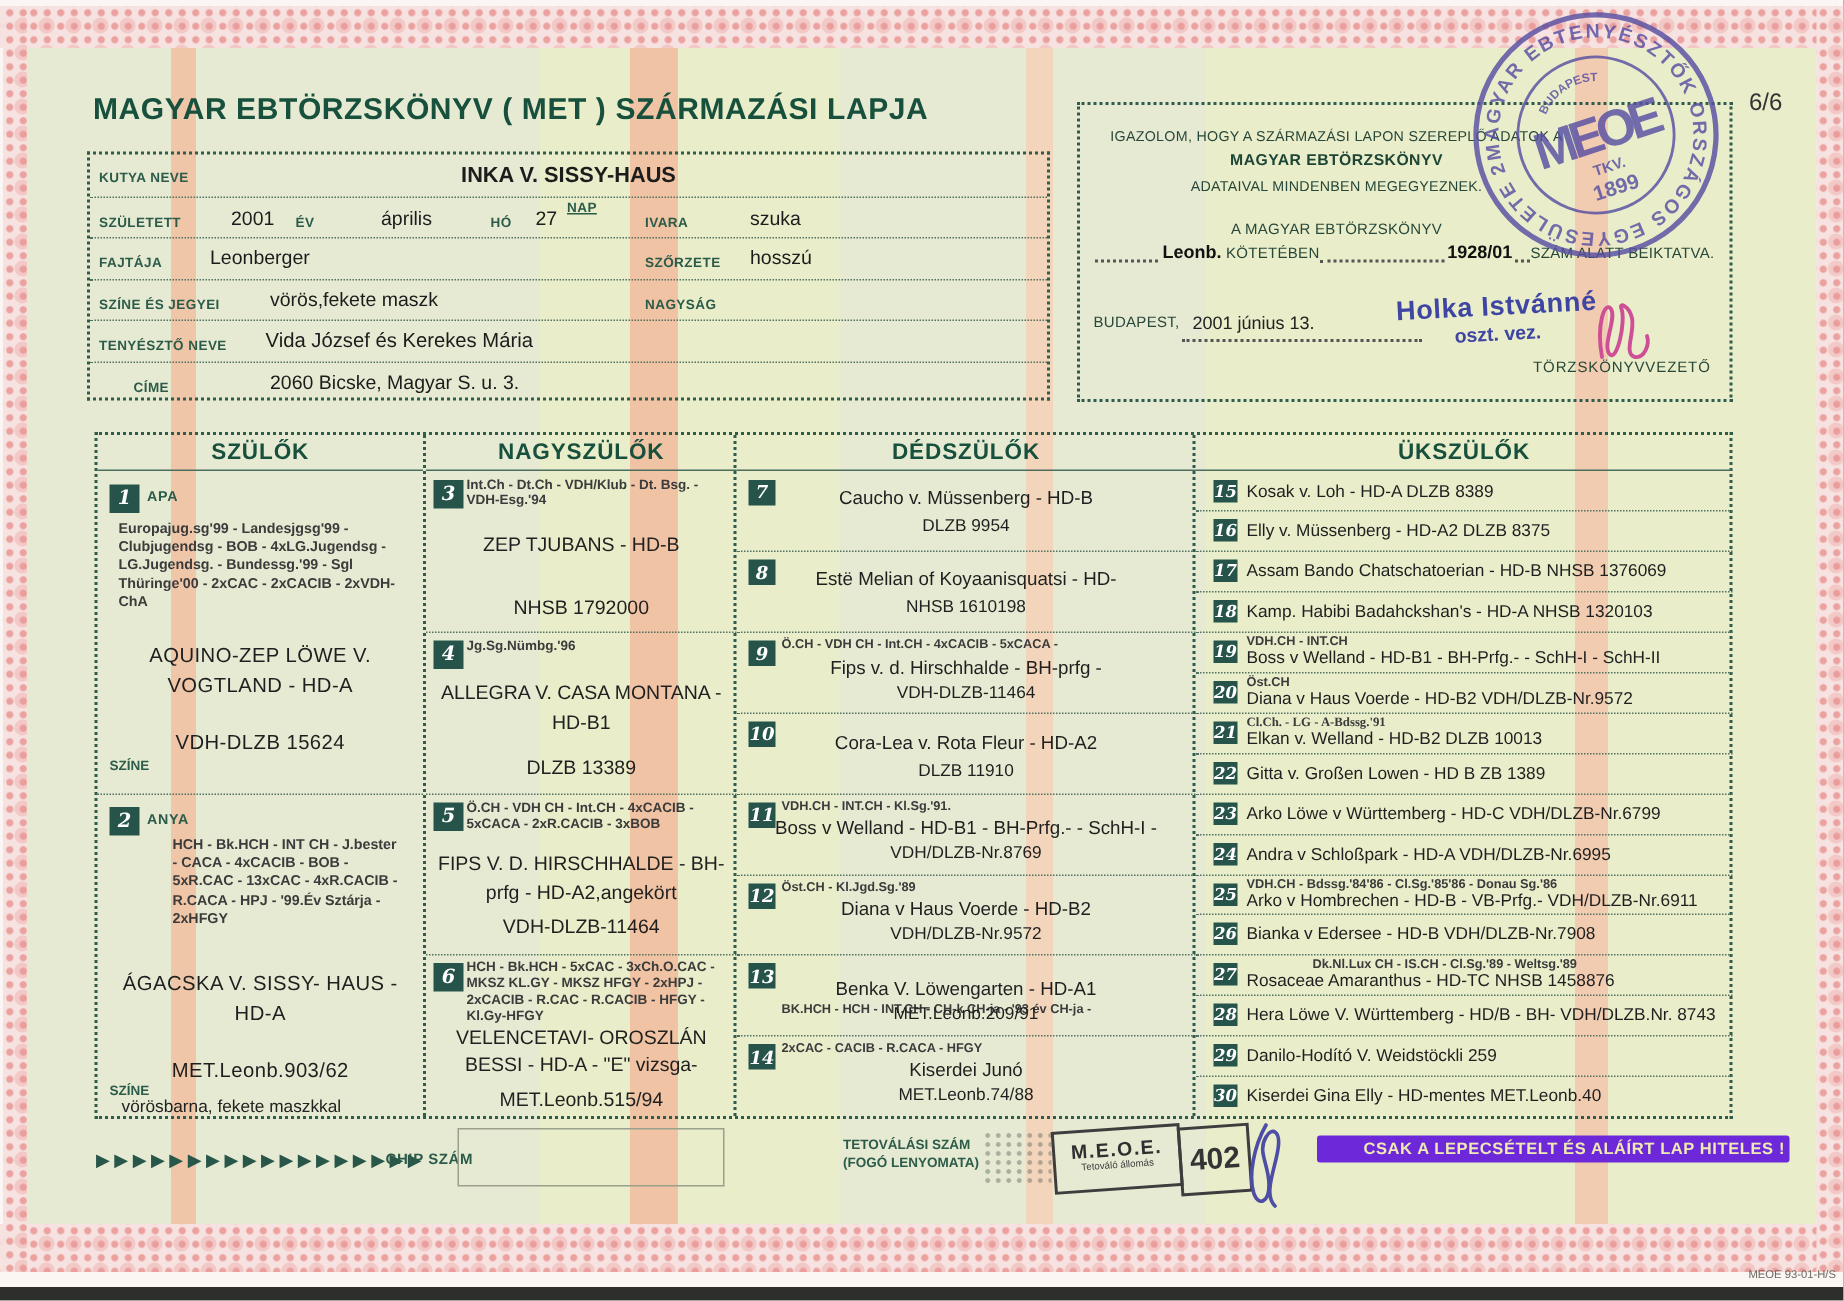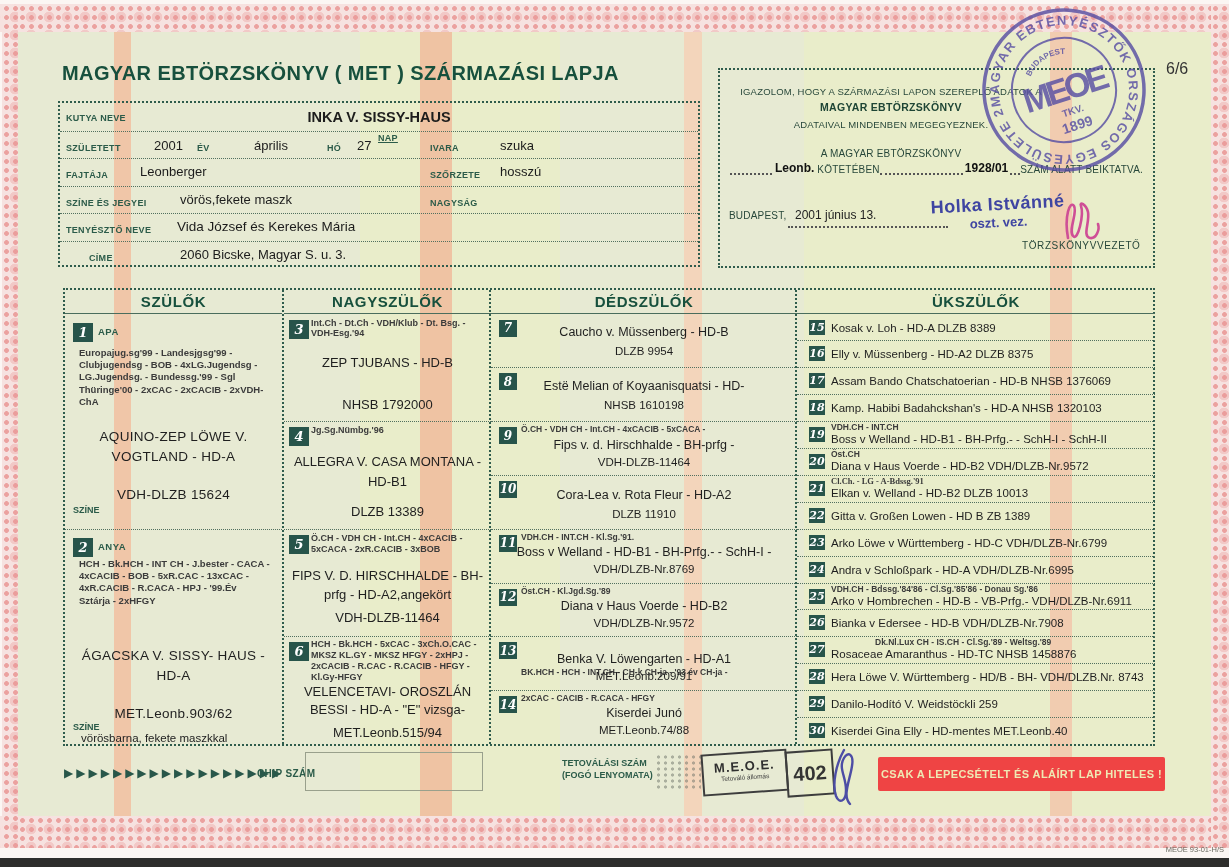--- a/index.html
+++ b/index.html
@@ -89,22 +89,22 @@
   .tattoo{left:562px;top:758px;font-size:9px;color:#2b5b49;font-weight:bold;line-height:1.3;}
   .dots{left:655px;top:754px;width:46px;height:36px;
         background-image:radial-gradient(circle, rgba(110,115,105,.5) 1.3px, transparent 1.9px);
         background-size:7px 6px;}
   .meoe-stamp{left:702px;top:750px;display:flex;align-items:flex-start;transform:rotate(-4deg);}
   .meoe-box{width:82px;height:38px;border:2.5px solid #3d3d3d;text-align:center;color:#2f2f2f;background:rgba(255,255,255,.0);}
   .meoe-org{font-size:13px;font-weight:bold;letter-spacing:1px;margin-top:5px;}
   .meoe-sub{font-size:6.5px;color:#3d3d3d;}
   .num-box{width:44px;height:42px;border:2.5px solid #3d3d3d;margin-left:-2px;margin-top:3px;
            display:flex;align-items:center;justify-content:center;font-size:20px;font-weight:bold;color:#343434;}
-  .notice{left:878px;top:757px;width:287px;height:34px;background:#ef4444;border-radius:2px;
-          display:flex;align-items:center;justify-content:center;}
+  .notice{left:878px;top:757px;width:287px;height:18px;background:#6d28d9;border-radius:2px;
+          display:flex;align-items:center;justify-content:center;padding-left:28px;}
   .notice span{font-size:11px;font-weight:bold;color:#efe9b4;letter-spacing:.4px;}
   .form-code{left:1148px;top:845px;width:76px;text-align:right;font-size:7.5px;color:#6a6a60;}
   svg text{font-family:"Liberation Sans", sans-serif;}
 </style>
 </head>
 <body>
 
 <div class="page">
   <div class="paper abs"></div>
   <div class="lace lace-top"></div>
@@ -211,21 +211,21 @@
           <span class="badge b20" style="left:8px;top:8px;">1</span>
           <span class="role-lbl">APA</span>
           <div class="titles t-c1" style="top:32px;">Europajug.sg'99 - Landesjgsg'99 - Clubjugendsg - BOB - 4xLG.Jugendsg - LG.Jugendsg. - Bundessg.'99 - Sgl Thüringe'00 - 2xCAC - 2xCACIB - 2xVDH-ChA</div>
           <div class="aname n-c1" style="top:112px;">AQUINO-ZEP LÖWE V. VOGTLAND - HD-A</div>
           <div class="aname n-c1" style="top:170px;">VDH-DLZB 15624</div>
           <span class="color-lbl" style="top:190px;">SZÍNE</span>
         </div>
         <div class="pbox">
           <span class="badge b20" style="left:8px;top:8px;">2</span>
           <span class="role-lbl">ANYA</span>
-          <div class="titles t-c1" style="top:28px;">HCH - Bk.HCH - INT CH - J.bester - CACA - 4xCACIB - BOB - 5xR.CAC - 13xCAC - 4xR.CACIB - R.CACA - HPJ - '99.Év Sztárja - 2xHFGY</div>
+          <div class="titles t-c1" style="top:28px;margin-left:36px;">HCH - Bk.HCH - INT CH - J.bester - CACA - 4xCACIB - BOB - 5xR.CAC - 13xCAC - 4xR.CACIB - R.CACA - HPJ - '99.Év Sztárja - 2xHFGY</div>
           <div class="aname n-c1" style="top:116px;">ÁGACSKA V. SISSY- HAUS - HD-A</div>
           <div class="aname n-c1" style="top:174px;">MET.Leonb.903/62</div>
           <span class="color-lbl" style="top:192px;">SZÍNE</span>
           <span class="color-val" style="top:202px;">vörösbarna, fekete maszkkal</span>
         </div>
       </div>
     </div>
 
     <div class="pcol" style="left:217px;width:207px;">
       <div class="phead">NAGYSZÜLŐK</div>

